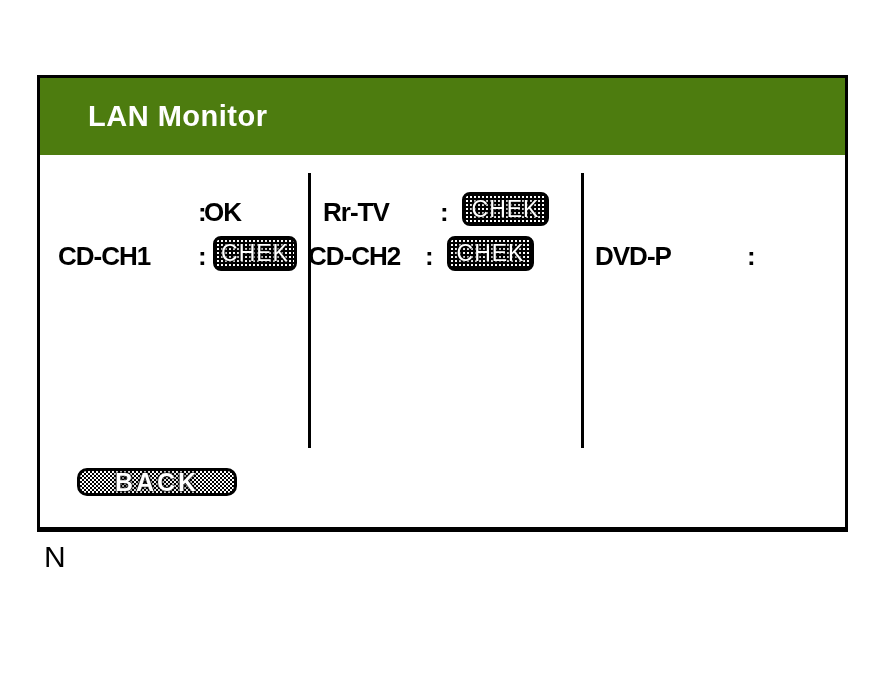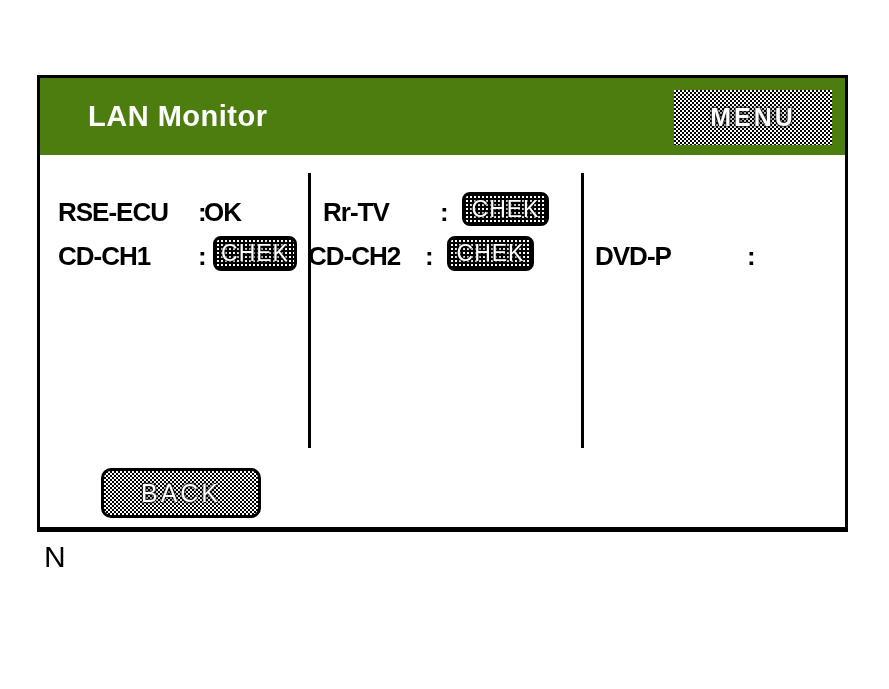--- a/index.html
+++ b/index.html
@@ -94,26 +94,25 @@
     display: flex; align-items: center; justify-content: center;
     color: #ffffff; font-size: 23px; font-weight: 400; letter-spacing: 1px;
     text-shadow: 0 0 2px #000, 0 0 2px #000, 0 0 4px #000;
   }
   .item-rrtv  .chek-btn { left: 139px; top: 0;  width: 87px; height: 34px; }
   .item-cdch1 .chek-btn { left: 155px; top: 0;  width: 84px; height: 35px; }
   .item-cdch2 .chek-btn { left: 139px; top: 0;  width: 87px; height: 35px; }
 
   .back-btn {
     position: absolute; left: 37px; top: 390px;
-    width: 160px; height: 50px;
+    width: 160px; height: 28px;
     border: 3px solid #000000; border-radius: 10px;
     display: flex; align-items: center; justify-content: center;
-    color: #ffffff; font-size: 25px; font-weight: 400; letter-spacing: 3px;
+    color: #ffffff; font-size: 25px; font-weight: 700; letter-spacing: 3px;
     text-shadow: 0 0 2px #000, 0 0 2px #000, 0 0 4px #000;
-    margin-left: 24px;
   }
 
   
   .note {
     position: absolute; left: 44px; top: 540px;
     font-size: 30px; font-weight: 400; color: #000000;
   }
   .figure-id {
     position: absolute; left: 38px; top: 589px;
     font-size: 27px; font-weight: 400; letter-spacing: -0.5px; color: #000000;
@@ -121,28 +120,26 @@
 </style>
 </head>
 <body>
 
 <div class="page">
 
   <div class="screen">
 
     <div class="header">
       <span class="title">LAN Monitor</span>
-      <button class="menu-btn dither50">MENU</button>
     </div>
 
     <div class="vline vline1"></div>
     <div class="vline vline2"></div>
 
     <div class="item item-rse">
-      <span class="label">RSE-ECU</span>
       <span class="colon">:</span>
       <span class="value">OK</span>
     </div>
 
     <div class="item item-rrtv">
       <span class="label">Rr-TV</span>
       <span class="colon">:</span>
       <button class="chek-btn ditherDark">CHEK</button>
     </div>
 

